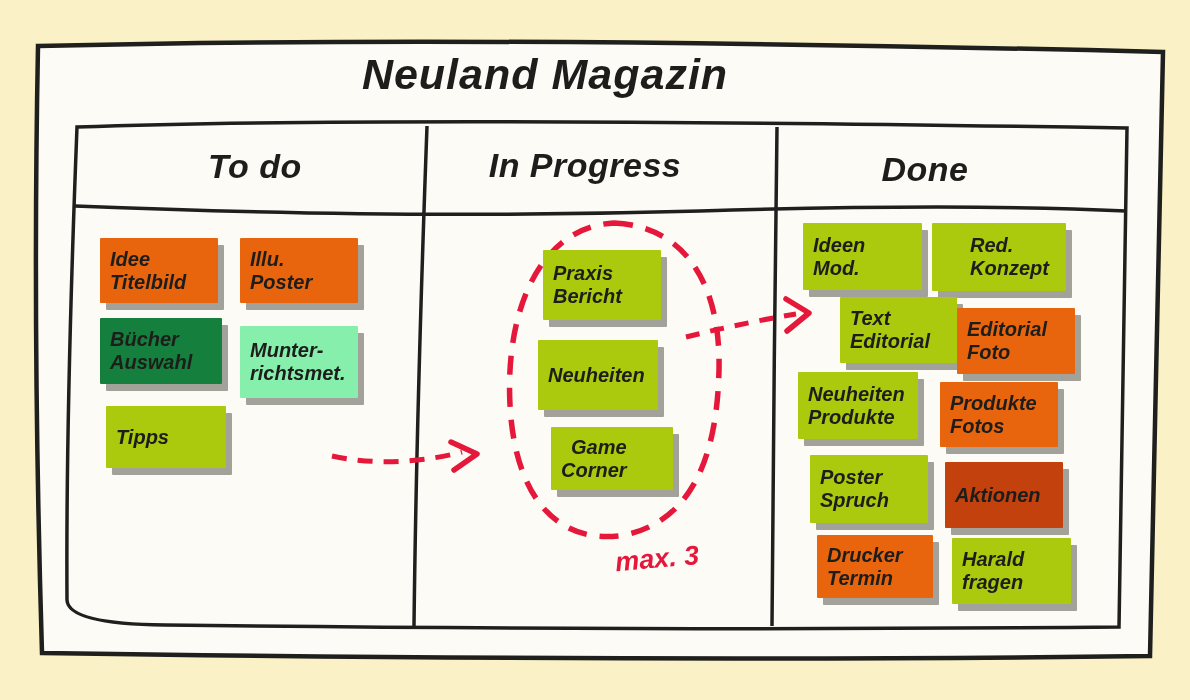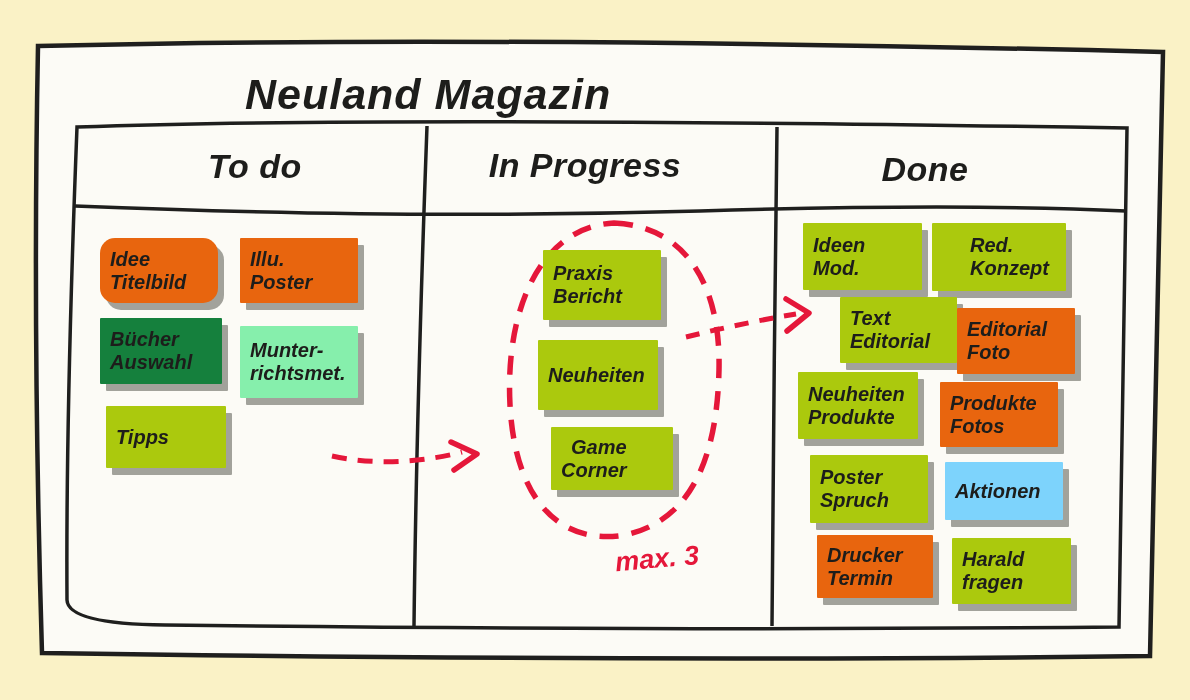--- a/index.html
+++ b/index.html
@@ -7,21 +7,21 @@
     background:var(--page-bg,#faf2c6);
     font-family:"Liberation Sans",sans-serif;
     width:1190px;height:700px;overflow:hidden;
   }
   .stage{position:relative;width:1190px;height:700px;}
   .layer{position:absolute;left:0;top:0;width:1190px;height:700px;}
   svg.layer{pointer-events:none;}
   .hand{font-style:italic;font-weight:700;color:var(--ink,#1d1d1b);}
   .board-title{
     position:absolute;left:245px;top:50px;width:600px;
-    text-align:left;font-size:43px;letter-spacing:1px;margin-top:20px;
+    text-align:center;font-size:43px;letter-spacing:1px;
   }
   .col-header{position:absolute;text-align:center;font-size:34px;letter-spacing:.5px;}
   .col-header.todo{left:72px;top:147px;width:366px;}
   .col-header.in-progress{left:425px;top:146px;width:320px;}
   .col-header.done{left:775px;top:150px;width:300px;}
   .note{
     position:absolute;display:flex;align-items:center;
     padding:4px 8px 4px 10px;box-sizing:border-box;
     font-style:italic;font-weight:700;font-size:20px;line-height:1.13;
     color:var(--ink,#1d1d1b);white-space:pre-line;
@@ -62,21 +62,21 @@
     <polyline fill="none" stroke="#e5173a" stroke-width="5.5" stroke-linecap="round" stroke-linejoin="round" points="786,299 809,313 787,331"></polyline>
   </svg>
 
   <div class="board-title hand">Neuland Magazin</div>
 
   <div class="col-header hand todo">To do</div>
   <div class="col-header hand in-progress">In Progress</div>
   <div class="col-header hand done">Done</div>
 
   <div class="layer" id="notes-layer">
-      <div class="note" style="left: 100px; top: 238px; width: 118px; height: 65px; background: rgb(232, 101, 14); border-radius: 15px;">Idee
+      <div class="note" style="left: 100px; top: 238px; width: 118px; height: 65px; background: rgb(232, 101, 14);">Idee
 Titelbild</div>
       <div class="note" style="left: 240px; top: 238px; width: 118px; height: 65px; background: rgb(232, 101, 14);">Illu.
 Poster</div>
       <div class="note" style="left: 100px; top: 318px; width: 122px; height: 66px; background: #15803d;">Bücher
 Auswahl</div>
       <div class="note" style="left: 240px; top: 326px; width: 118px; height: 72px; background: #86efac;">Munter-
 richtsmet.</div>
       <div class="note" style="left: 106px; top: 406px; width: 120px; height: 62px; background: rgb(171, 201, 13);">Tipps</div>
       <div class="note" style="left: 543px; top: 250px; width: 118px; height: 70px; background: rgb(171, 201, 13);">Praxis
 Bericht</div>
@@ -90,21 +90,21 @@
       <div class="note" style="left: 822px; top: 297px; width: 117px; height: 66px; background: rgb(171, 201, 13); margin-left: 18px;">Text
 Editorial</div>
       <div class="note" style="left: 957px; top: 308px; width: 118px; height: 66px; background: rgb(232, 101, 14);">Editorial
 Foto</div>
       <div class="note" style="left: 798px; top: 372px; width: 120px; height: 67px; background: rgb(171, 201, 13);">Neuheiten
 Produkte</div>
       <div class="note" style="left: 940px; top: 382px; width: 118px; height: 65px; background: rgb(232, 101, 14);">Produkte
 Fotos</div>
       <div class="note" style="left: 810px; top: 455px; width: 118px; height: 68px; background: rgb(171, 201, 13);">Poster
 Spruch</div>
-      <div class="note" style="left: 945px; top: 462px; width: 118px; height: 58px; background: #7dd3fc;">Aktionen</div>
+      <div class="note" style="left: 945px; top: 462px; width: 118px; height: 66px; background: #c2410c;">Aktionen</div>
       <div class="note" style="left: 817px; top: 535px; width: 116px; height: 63px; background: rgb(232, 101, 14);">Drucker
 Termin</div>
       <div class="note" style="left: 952px; top: 538px; width: 119px; height: 66px; background: rgb(171, 201, 13);">Harald
 fragen</div>
     </div>
 
   <div class="max3 hand">max. 3</div>
 
 </div>
 

